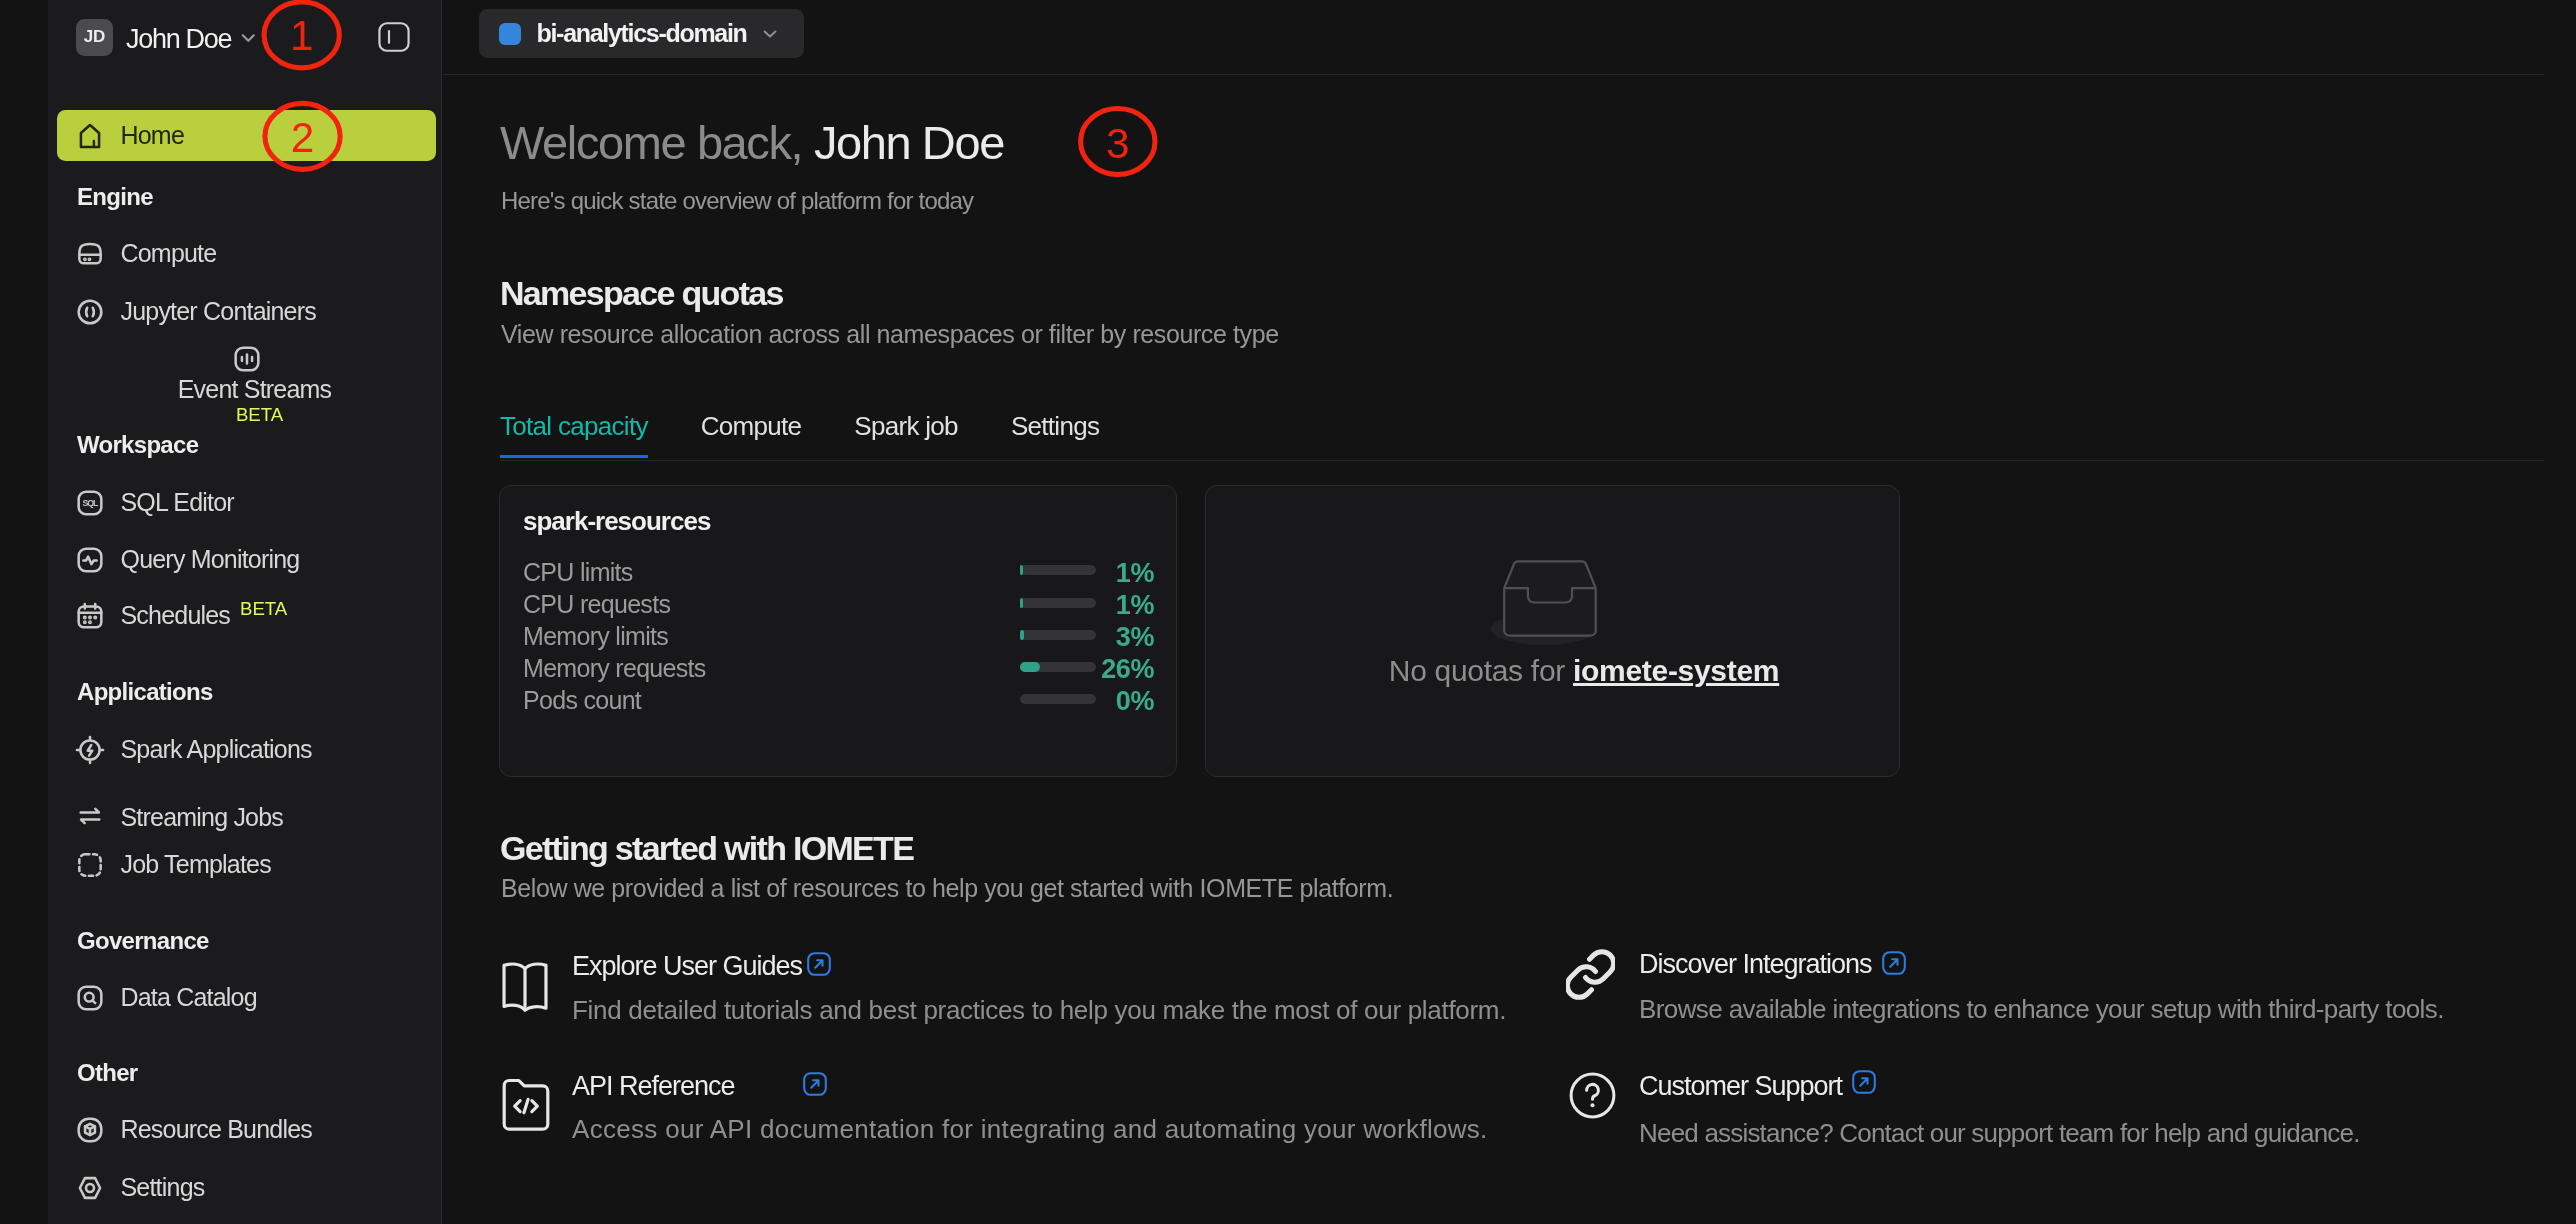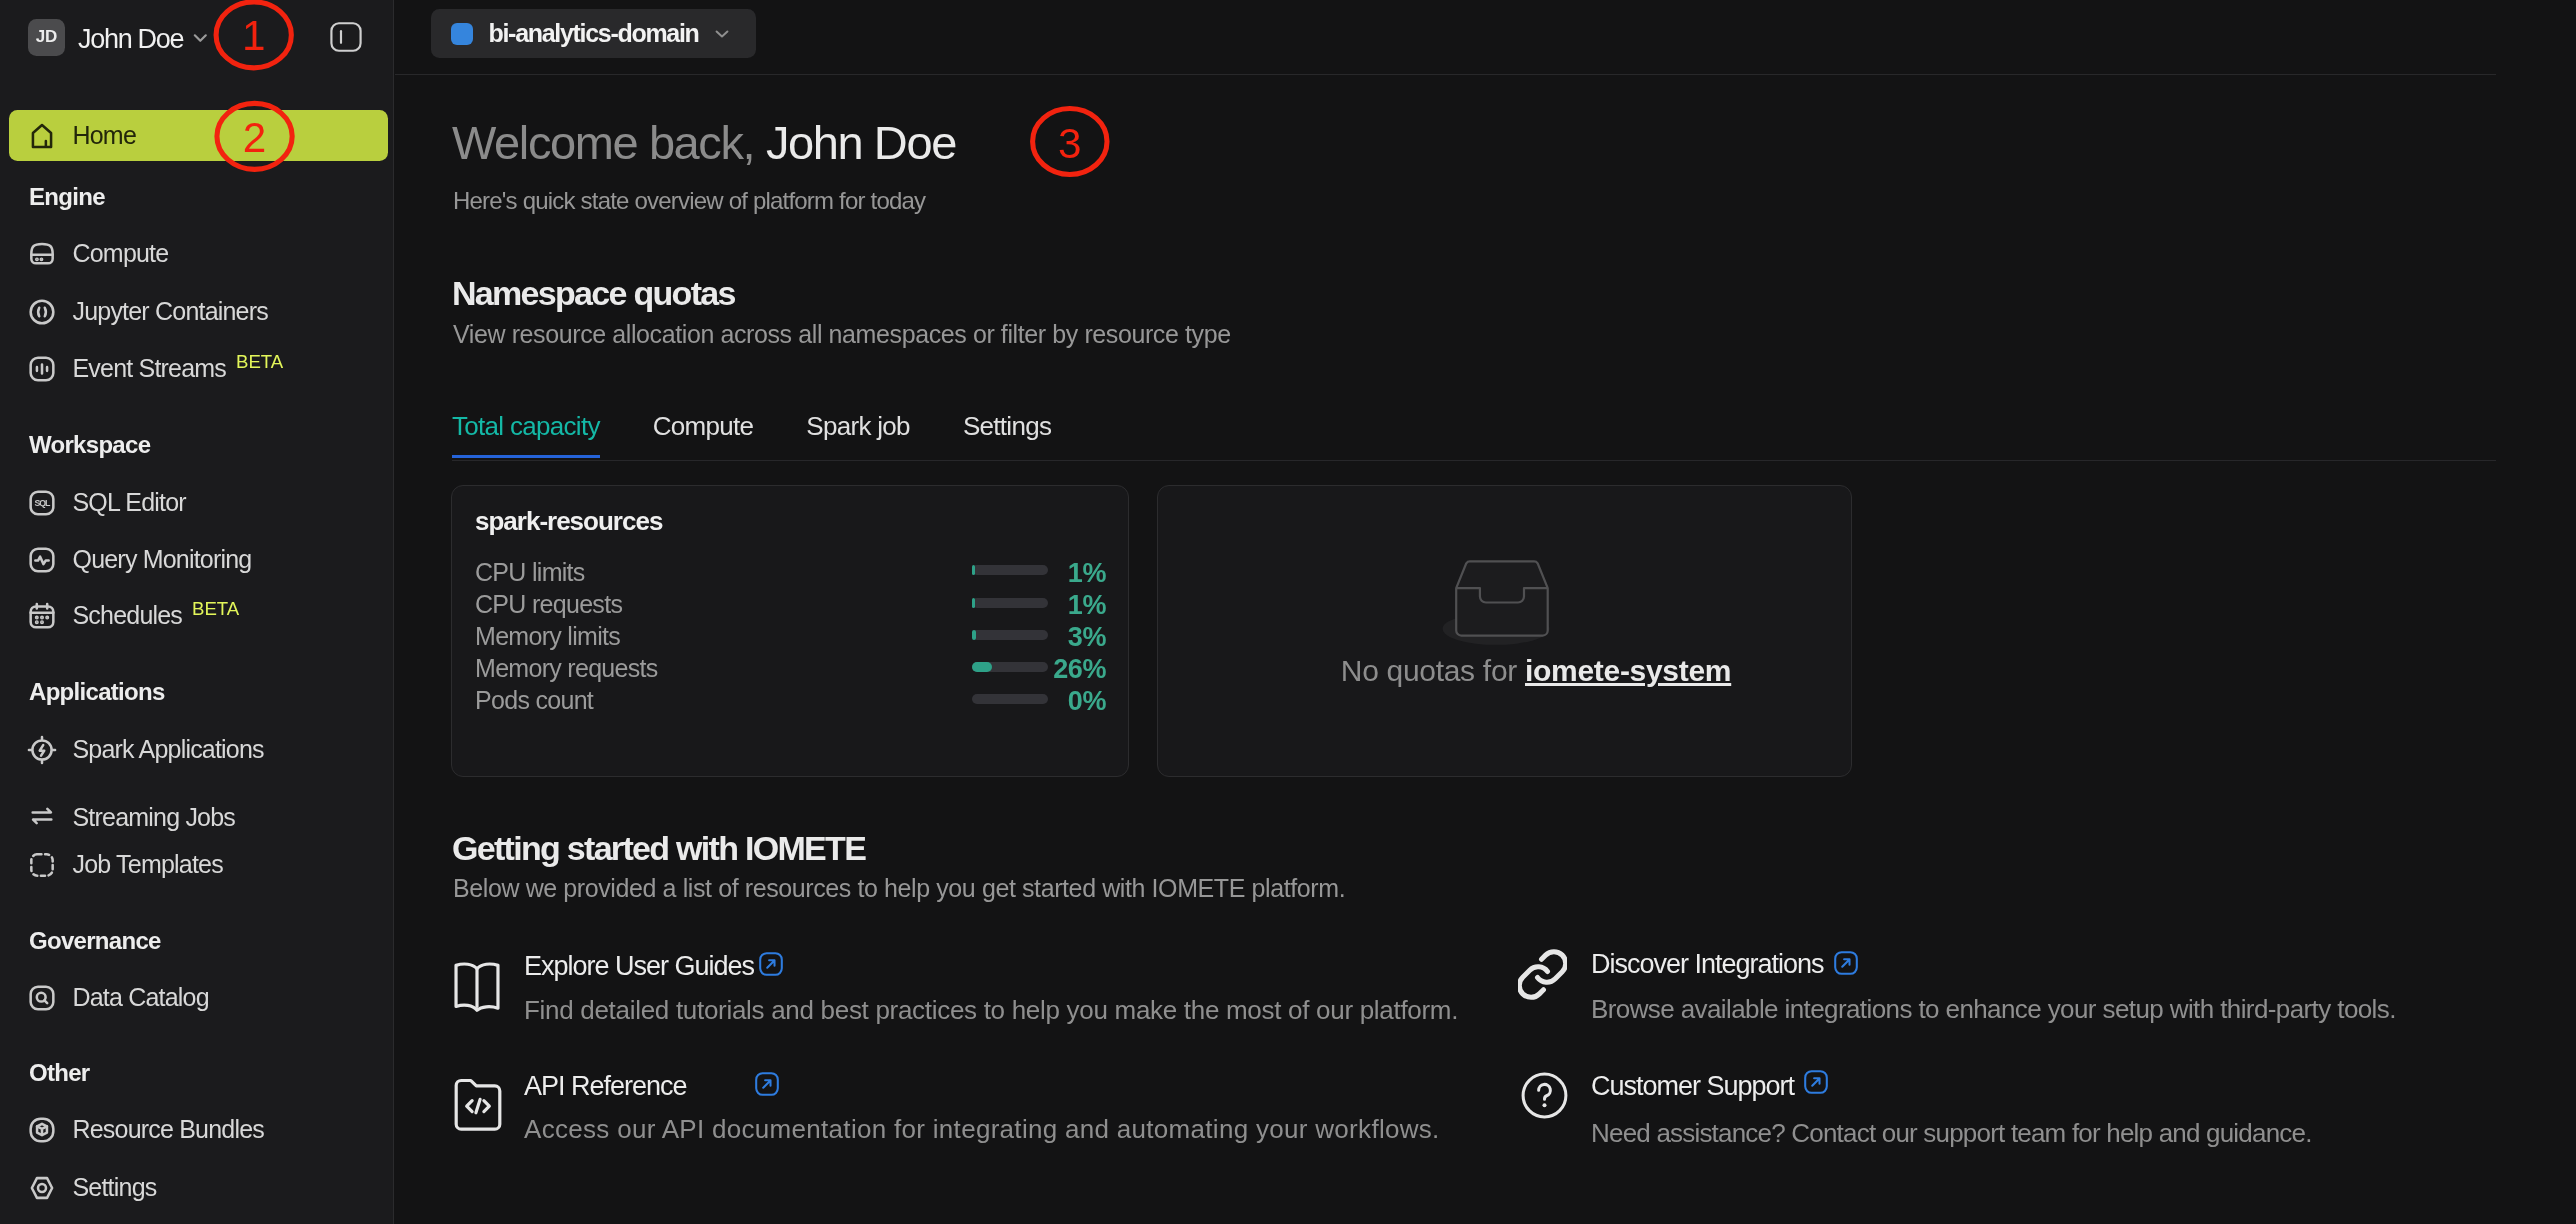--- a/index.html
+++ b/index.html
@@ -1,17 +1,17 @@
 <!DOCTYPE html>
 <html style="font-size:13.5px"><head>
 <meta charset="utf-8">
 <style>
 * { margin:0; padding:0; box-sizing:border-box; }
 body { background:#131314; font-family:"Liberation Sans", sans-serif; }
-#app { position:relative; width:2496px; height:1225px; background:#131314; overflow:hidden; }
+#app { position:relative; width:2496px; height:1225px; background:#131314; overflow:hidden;margin-left:48px; }
 
 
 #side { position:absolute; left:0; top:0; width:394px; height:1225px; background:#1b1b1d; border-right:0.8px solid #2b2b2d; }
 .avatar { position:absolute; left:28px; top:18.6px; width:37px; height:37px; border-radius:8.5px; background:#4b4b4d; color:#ececec; font-size:17px; font-weight:700; display:flex; align-items:center; justify-content:center; letter-spacing:0; }
 .uname { position:absolute; left:78px; top:24px; font-size:27px; font-weight:500; color:#f0f0f0; letter-spacing:-1.3px; }
 .uchev { position:absolute; left:191px; top:29px; }
 .collapse { position:absolute; left:330px; top:22px; }
 
 .item { position:absolute; left:8.5px; width:379px; height:51px; border-radius:8.5px; display:flex; align-items:center; padding-left:17px; color:#d8d8d8; font-size:25px; letter-spacing:-0.8px; }
 .item svg { width:32px; height:32px; margin-right:15px; flex:none; }
@@ -93,21 +93,21 @@
         </svg>
     Compute
   </div>
   <div class="item" style="top:286px;">
     <svg viewBox="0 0 24 24" fill="none" stroke="#c9c9c9" stroke-width="1.9" stroke-linecap="round" stroke-linejoin="round">
           <circle cx="12" cy="12" r="8.5"></circle>
           <path d="M9.9 8.8c-1 2-1 4.4 0 6.4M14.1 8.8c1 2 1 4.4 0 6.4"></path>
         </svg>
     Jupyter Containers
   </div>
-  <div class="item" style="top:343px;">
+  <div class="item" style="top:343px;flex-direction:column;">
     <svg viewBox="0 0 24 24" fill="none" stroke="#c9c9c9" stroke-width="1.9" stroke-linecap="round" stroke-linejoin="round">
           <rect x="3.5" y="3.5" width="17" height="17" rx="5.5"></rect>
           <path d="M8.2 10.6v2.8M12 8.6v6.8M15.8 10.6v2.8"></path>
         </svg>
     Event Streams <span class="beta">BETA</span>
   </div>
 
   <div class="hdr" style="top:430px;">Workspace</div>
   <div class="item" style="top:477px;">
     <svg viewBox="0 0 24 24" fill="none" stroke="#c9c9c9" stroke-width="1.9" stroke-linecap="round" stroke-linejoin="round" style="font-size:30px">

